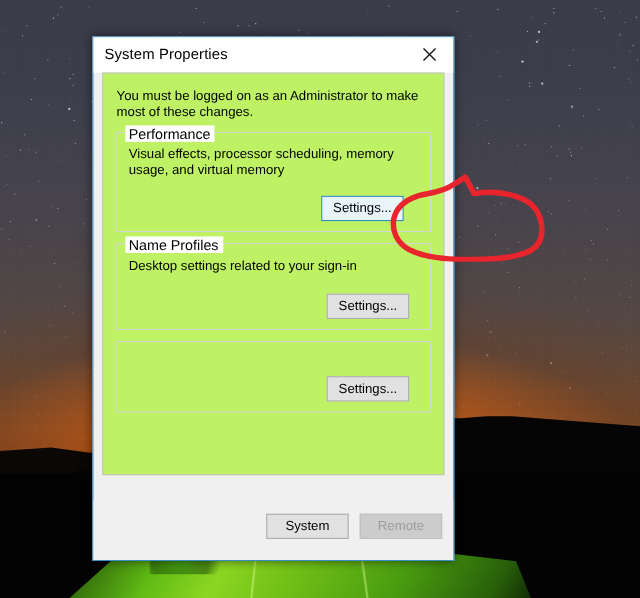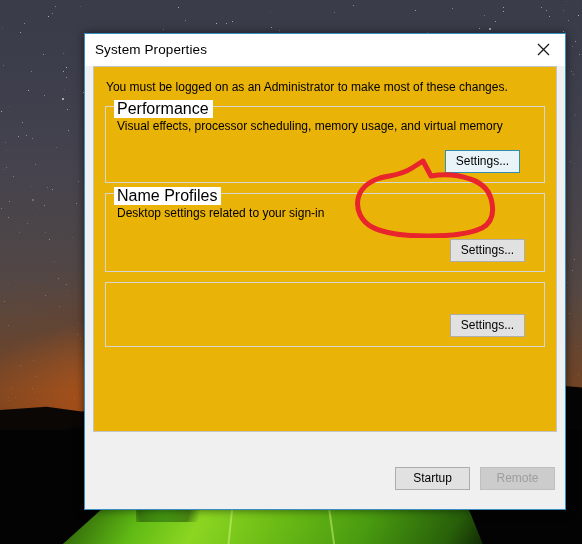--- a/index.html
+++ b/index.html
@@ -83,21 +83,21 @@
     filter: blur(0.6px);
   }
   .bush {
     position:absolute; left:136px; top:488px; width:70px; height:34px;
     background: radial-gradient(circle at 40% 60%, rgba(60,150,16,0.85) 0%, rgba(20,60,8,0.5) 55%, rgba(0,0,0,0) 78%);
   }
 
   
   #dialog {
     position:absolute;
-    left:84px; top:33px; width:482px; height:477px;
+    left:84px; top:33px; width:329px; height:477px;
     background:#f0f0f0;
     border:1px solid #3b8ec2;
     box-shadow: 0 0 9px rgba(0,0,0,0.55);
     font-size:12px;
     color:#000;
   }
   .titlebar {
     position:relative; height:32px; background:#ffffff;
   }
   .title-text {
@@ -138,40 +138,40 @@
     border:1px solid #c4c4c4;
     border-bottom:1px solid #ffffff;
     z-index:3;
     margin-bottom:-1px;
   }
 
   .tabpage {
     position:relative;
     margin:0 8px;
     height:calc(100% - 32px - 22px - 55px);
-    background:#eab308;
+    background:#bef264;
     border:1px solid #c4c4c4;
     padding:12px 11px 4px 11px;
   }
 
   .admin-note { font-size:12px; margin:1px 0 12px 1px; color:#000; }
 
   .groupbox {
     position:relative;
     border:1px solid #d6d6d6;
     margin-bottom:10px;
     padding:12px 10px 9px 10px;
   }
   .groupbox > legend,
   .gb-title {
     position:absolute;
     top:-7px; left:8px;
     background:#ffffff;
     padding:0 4px 0 3px;
-    font-size:16px;
+    font-size:13px;
     color:#000;
   }
   .gb-desc { font-size:12px; margin:0 0 0 1px; color:#000; }
 
   .btn {
     font-family:"Liberation Sans", sans-serif;
     font-size:12px;
     color:#000;
     background:#e1e1e1;
     border:1px solid #adadad;
@@ -790,21 +790,21 @@
     <div class="groupbox">
       <div class="btn-row start-btn-row">
         <button class="btn">Settings...</button>
       </div>
     </div>
 
   </div>
 
   <div class="footer">
     <div class="footer-inner" id="footer-buttons">
-        <button class="btn">Startup</button>
+        <button class="btn">System</button>
         <button class="btn disabled" disabled="">Remote</button>
       </div>
   </div>
 </div>
 
 <div id="annotation">
   <svg width="145" height="80" viewBox="0 0 145 80">
     <path id="anno-path" d="M60,10 C48,18 38,17 28,20 C16,24 8,31 6,41 C4,52 9,63 20,69
          C33,76 52,78 76,78 C98,78 118,76 130,70 C139,65 142,56 140,45
          C138,33 131,25 118,21 C104,16 90,16 79,18 L71,3 Z" fill="none" stroke-linecap="round" stroke-linejoin="round" stroke="#e8242c" stroke-width="5"></path>

